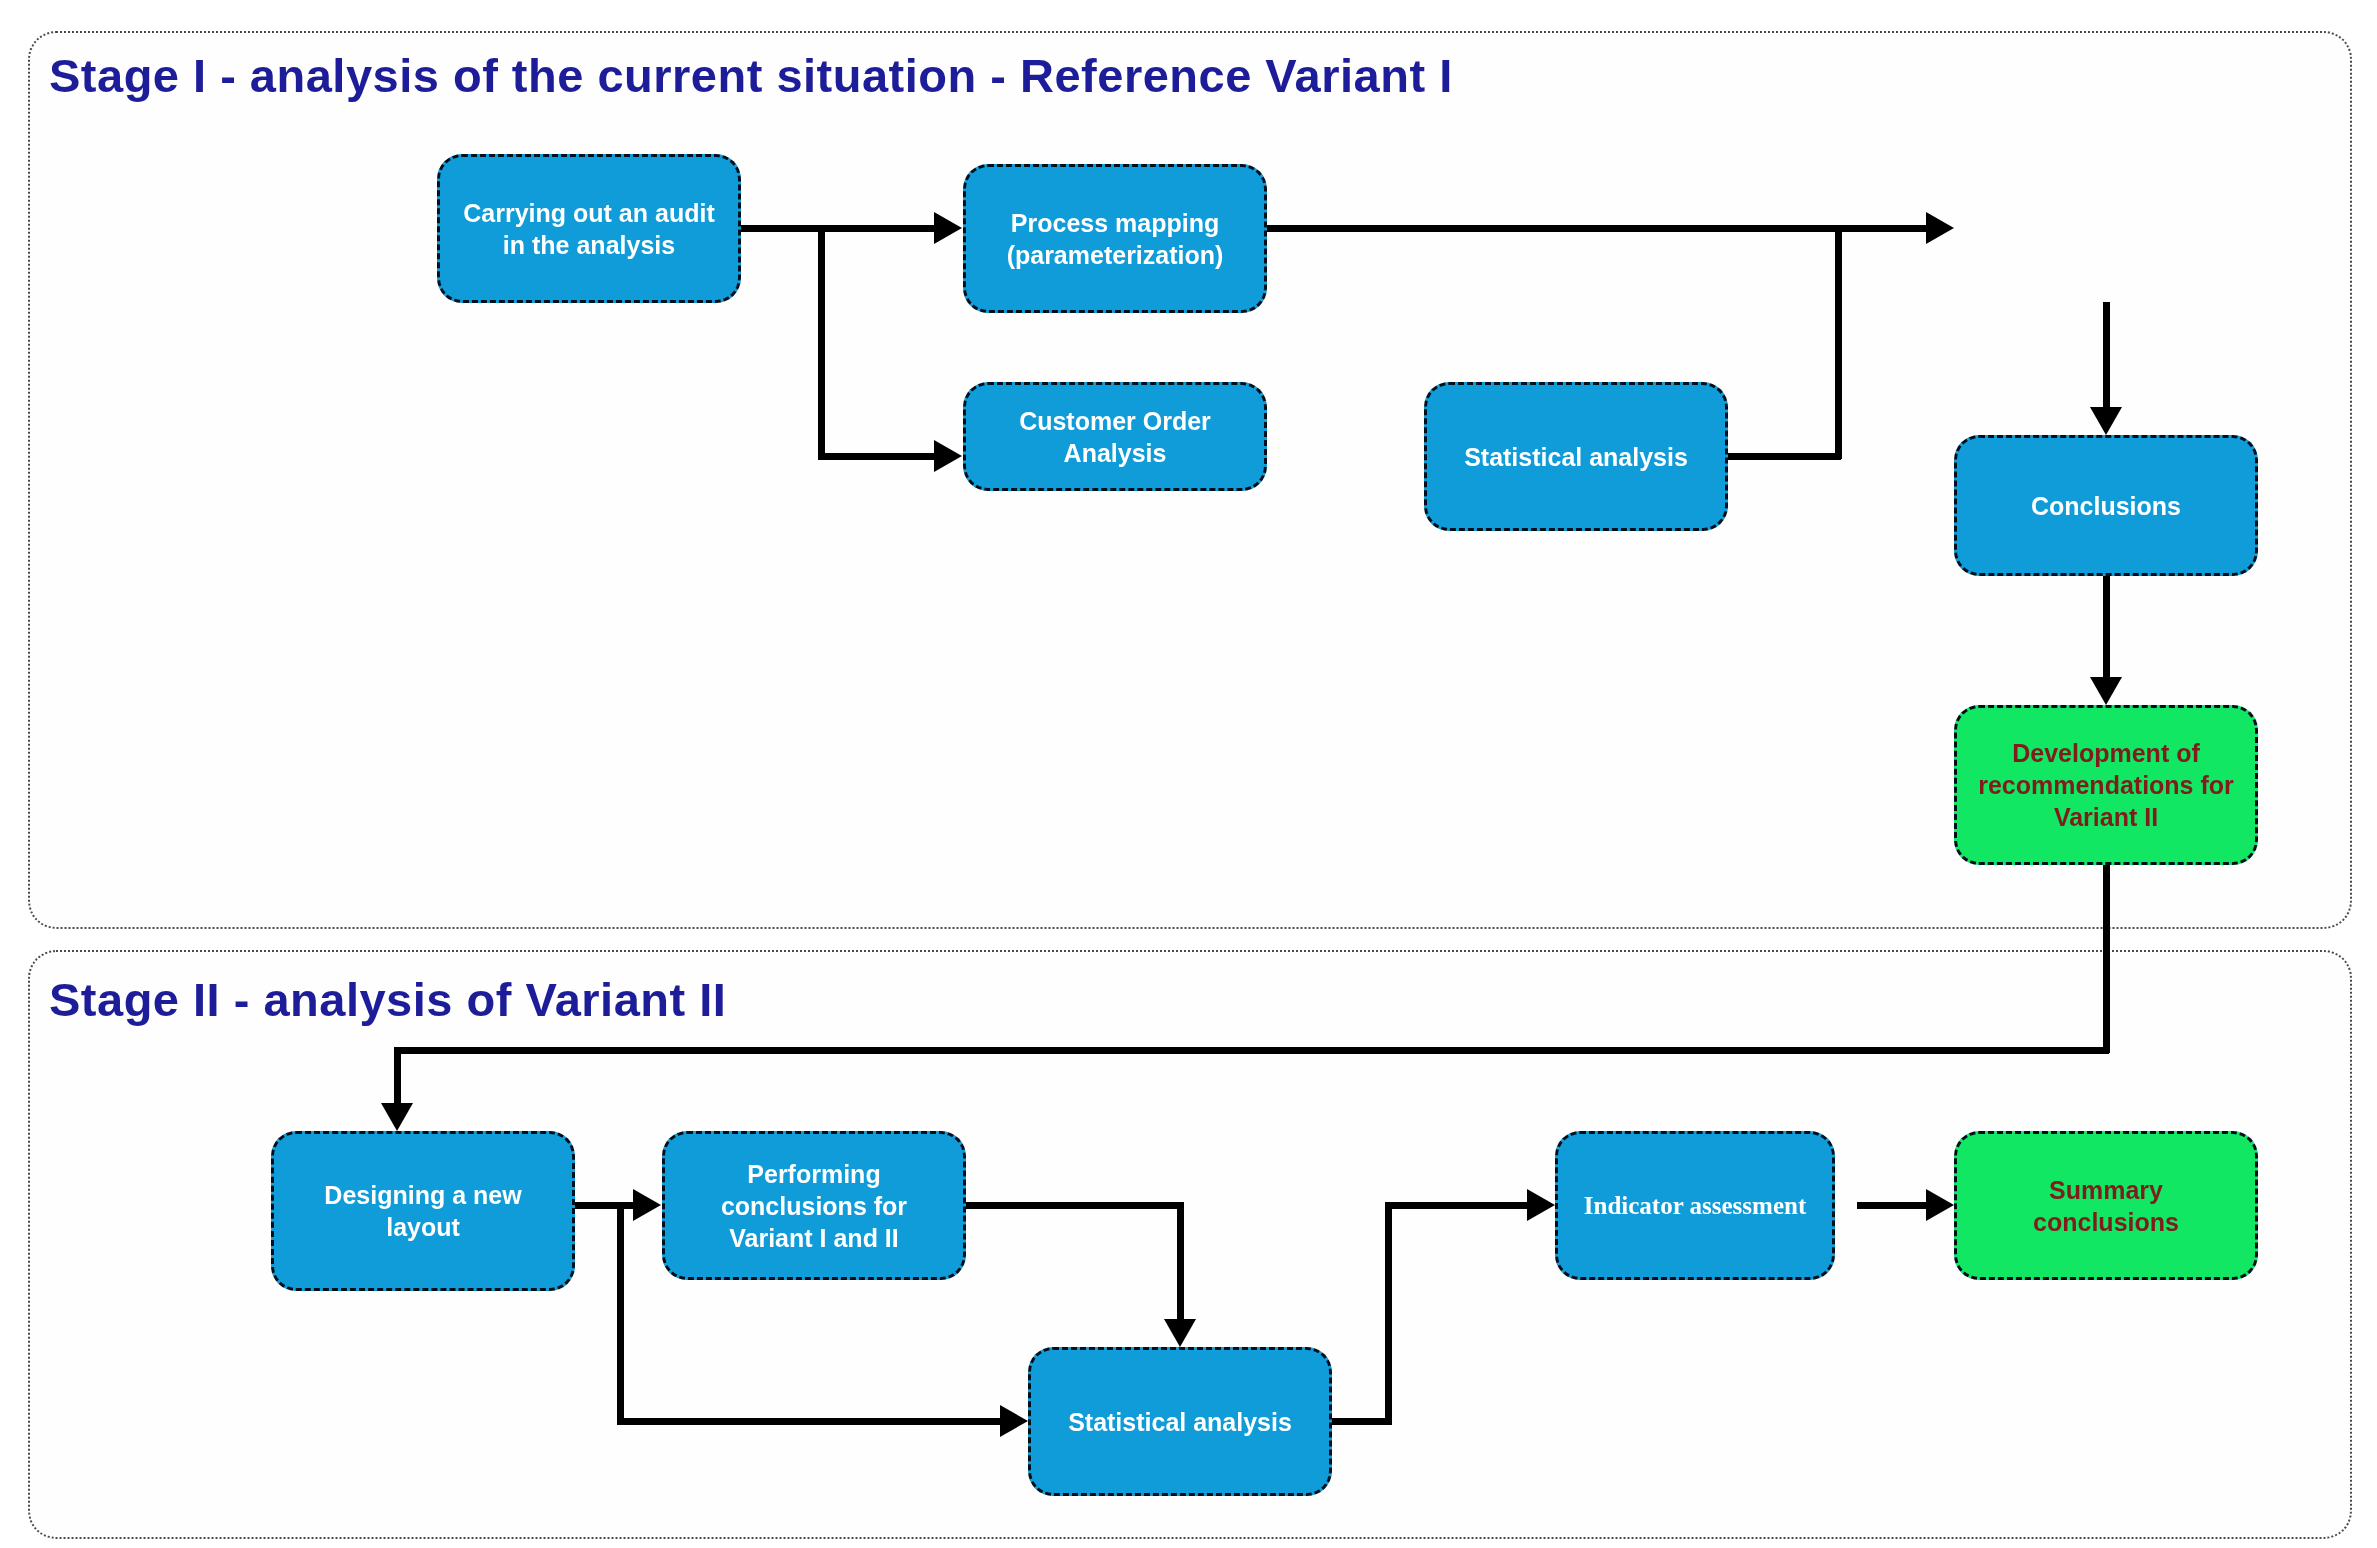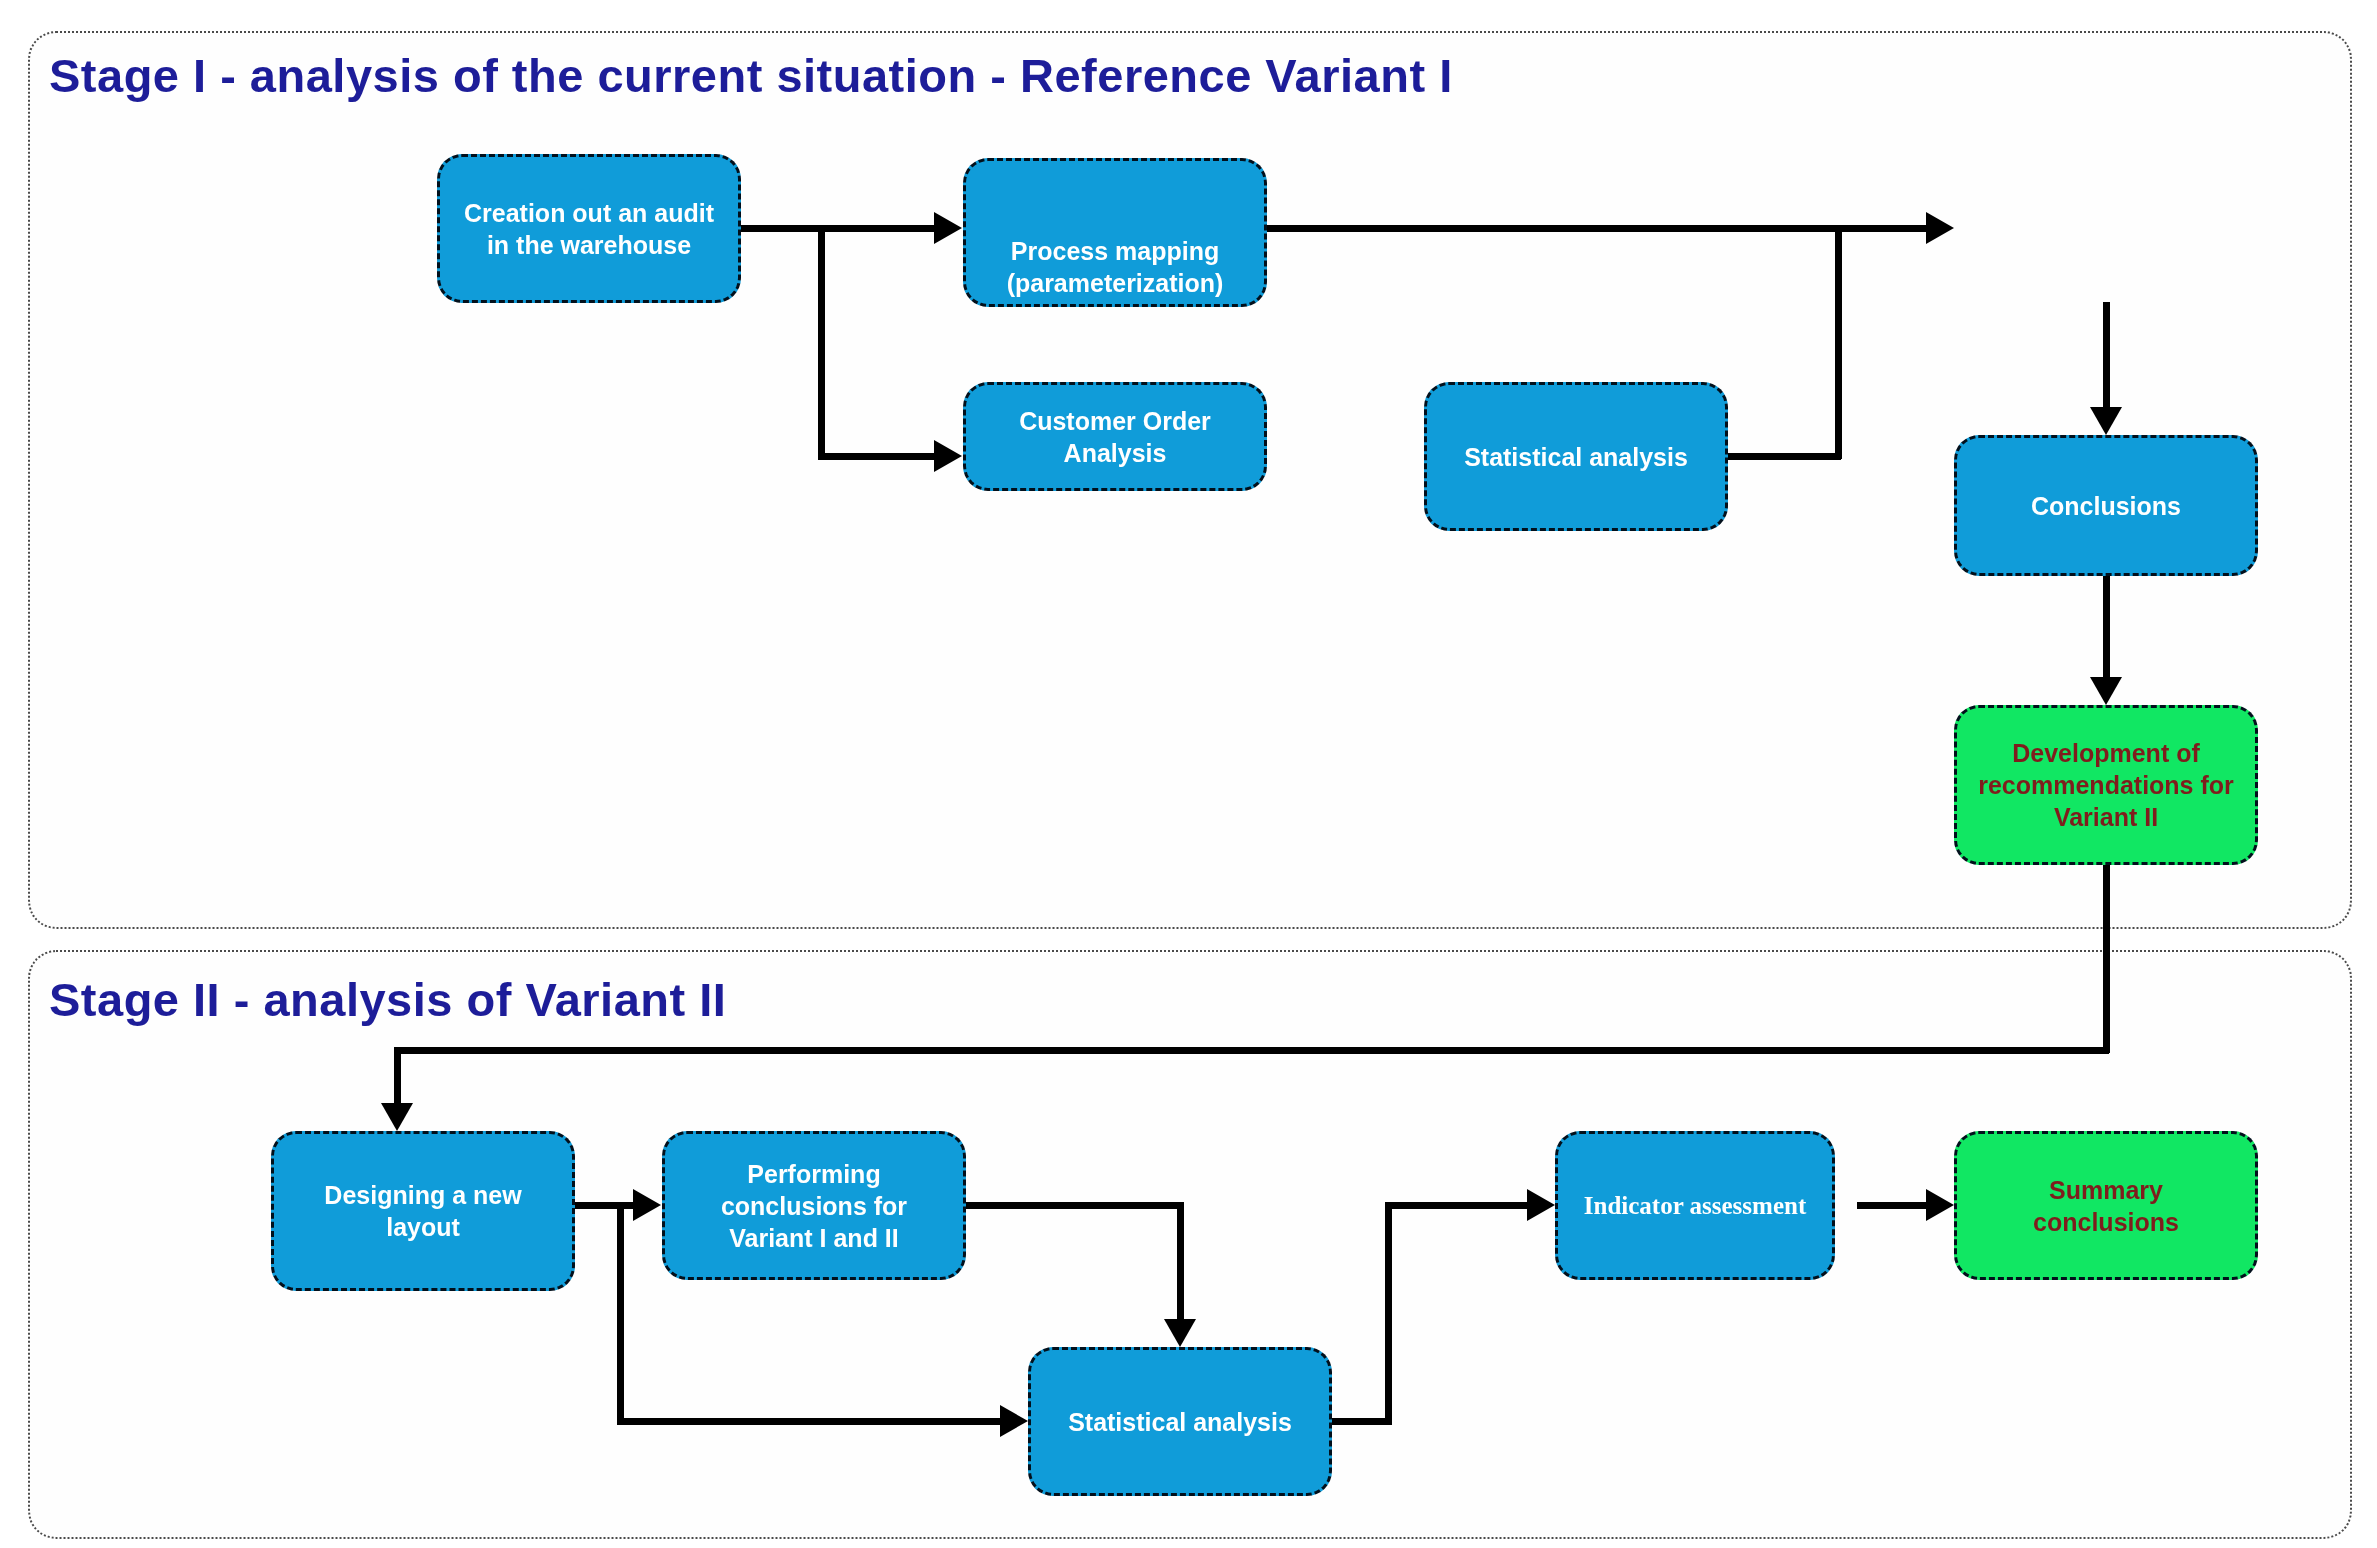--- a/index.html
+++ b/index.html
@@ -13,21 +13,21 @@
   .stage-title{position:absolute;font-size:47px;font-weight:bold;color:#1d1d99;letter-spacing:0.5px;white-space:nowrap;}
   #title-stage1{left:49px;top:48px;}
   #title-stage2{left:49px;top:972px;}
   
   .node{position:absolute;box-sizing:border-box;border:3.3px dashed #02101c;border-radius:25px;
         display:flex;align-items:center;justify-content:center;text-align:center;
         font-weight:bold;font-size:25px;line-height:1.28;padding:5.4px 20.6px;}
   .node.blue{background:#109cd9;color:#ffffff;}
   .node.green{background:#11e763;color:#7f1d1d;}
   #n-audit      {left:437px; top:154px; width:304px;height:149px;}
-  #n-process    {left:963px;top:158px; width:304px;height:149px;align-items:flex-end;}
+  #n-process    {left:963px;top:164px; width:304px;height:149px;}
   #n-customer   {left:963px;top:382px; width:304px;height:109px;}
   #n-stat1      {left:1424px;top:382px; width:304px;height:149px;}
   #n-heat       {left:1954px;top:154px; width:304px;height:149px;}
   #n-conclusions{left:1954px;top:435px; width:304px;height:141px;}
   #n-dev        {left:1954px;top:705px;width:304px;height:160px;}
   #n-design     {left:271px; top:1131px;width:304px;height:160px;}
   #n-perform    {left:662px;top:1131px;width:304px;height:149px;}
   #n-stat2      {left:1028px;top:1347px;width:304px;height:149px;}
   #n-indicator  {left:1555px;top:1131px;width:280px;height:149px;font-family:Liberation Serif, serif;}
   #n-summary    {left:1954px;top:1131px;width:304px;height:149px;justify-content:center;}
@@ -108,21 +108,21 @@
   <div class="line" id="l16"></div>
   <div class="arrow-d" id="ad4"></div>
   <div class="line" id="l17"></div>
   <div class="line" id="l18"></div>
   <div class="line" id="l19"></div>
   <div class="arrow-r" id="ar6"></div>
   <div class="line" id="l20"></div>
   <div class="arrow-r" id="ar7"></div>
 
   <div class="node blue" id="n-audit">
-      <span>Creation out an audit in the warehouse</span>
+      <span>Carrying out an audit in the analysis</span>
     </div>
   <div class="node blue" id="n-process">
       <span>Process mapping (parameterization)</span>
     </div>
   <div class="node blue" id="n-customer">
       <span>Customer Order Analysis</span>
     </div>
   <div class="node blue" id="n-stat1">
       <span>Statistical analysis</span>
     </div>

